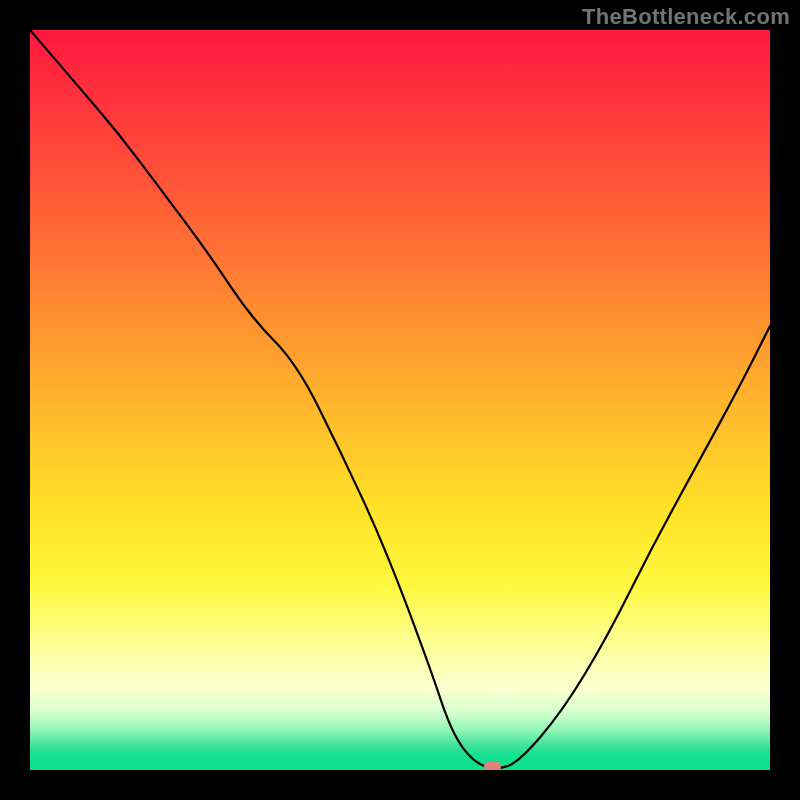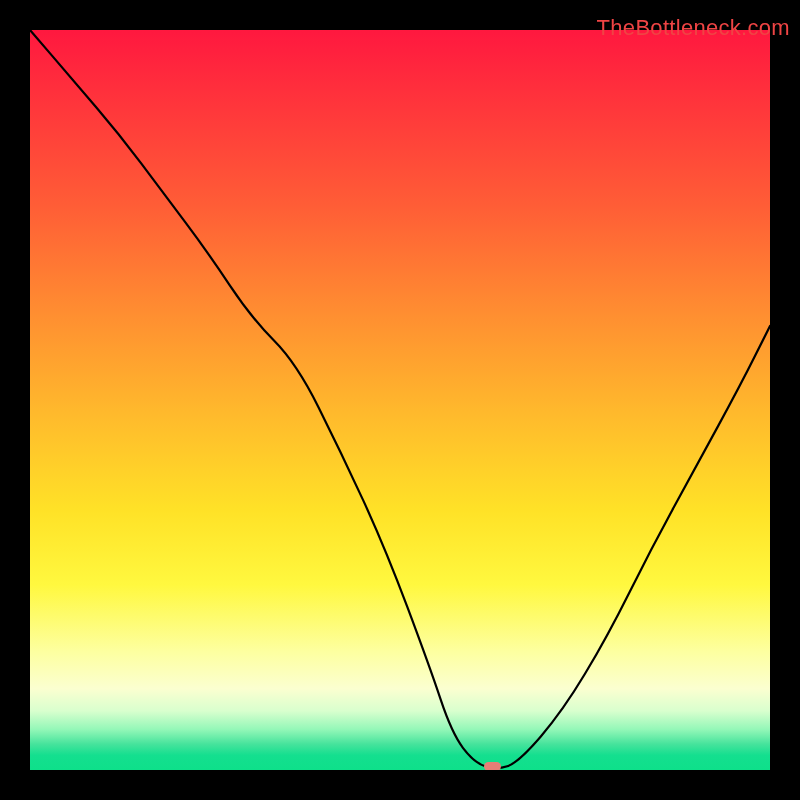--- a/index.html
+++ b/index.html
@@ -12,25 +12,25 @@
     font-family: Arial, Helvetica, sans-serif;
   }
   .chart-wrap {
     position: relative;
     width: 800px;
     height: 800px;
     background: #000;
   }
   .watermark {
     position: absolute;
-    top: 15px;
+    top: 4px;
     right: 10px;
-    color: #ef4444;
+    color: #737373;
     font-size: 22px;
-    font-weight: 400;
+    font-weight: 700;
     letter-spacing: 0.3px;
     z-index: 5;
   }
   .plot-area {
     position: absolute;
     left: 30px;
     top: 30px;
     width: 740px;
     height: 740px;
     overflow: hidden;

